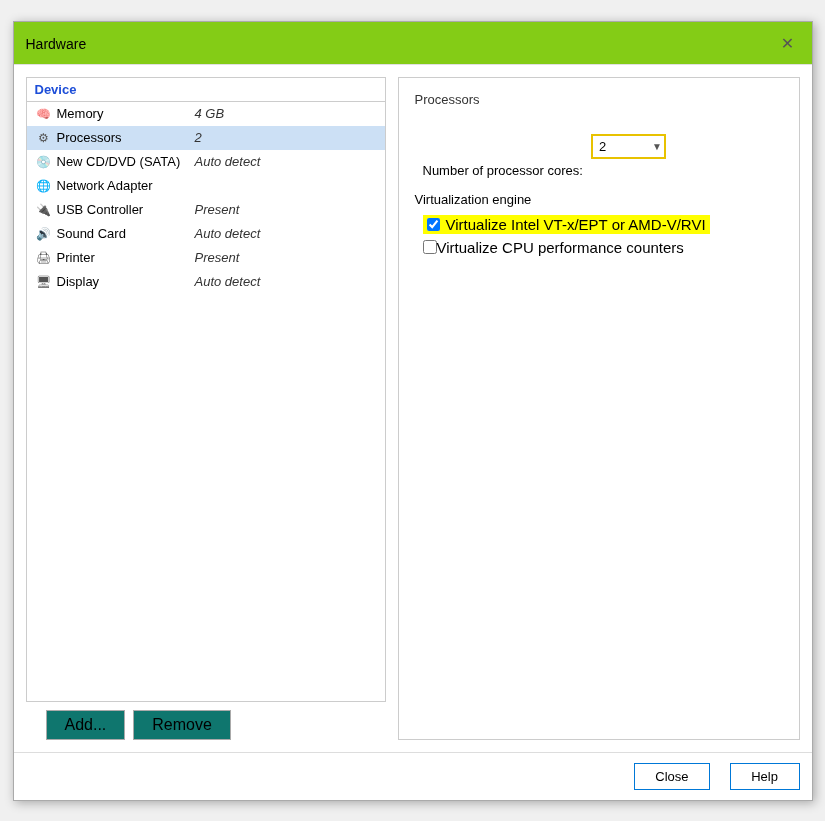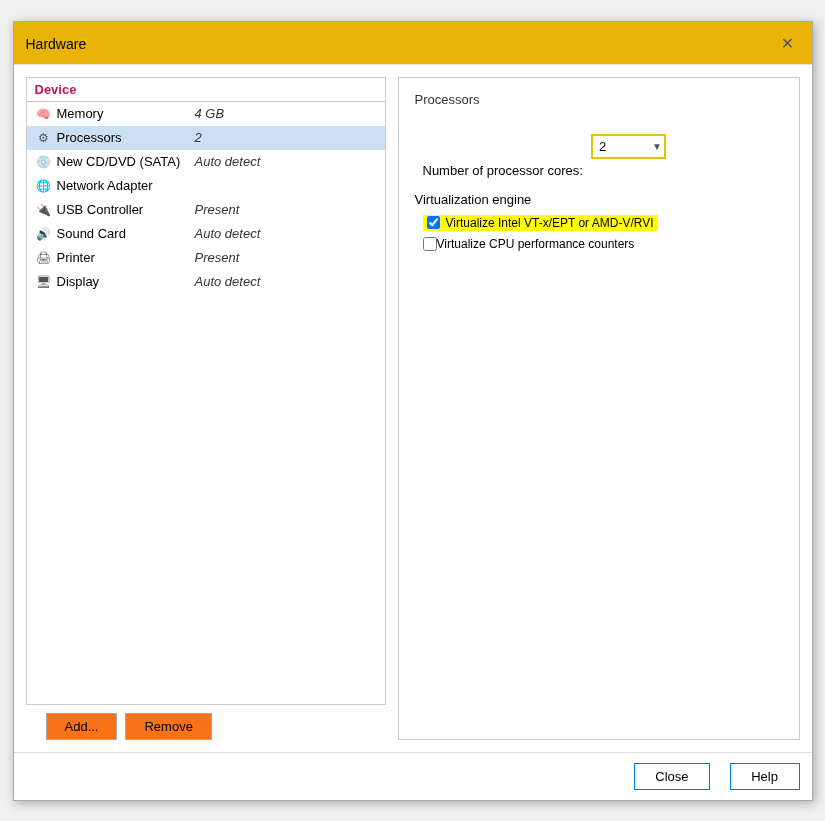--- a/index.html
+++ b/index.html
@@ -16,21 +16,21 @@
     .dialog {
       background: #fff;
       border: 1px solid #aaa;
       box-shadow: 2px 2px 10px rgba(0,0,0,0.3);
       width: 800px;
       min-height: 780px;
       display: flex;
       flex-direction: column;
     }
     .title-bar {
-      background: #eab308;
+      background: #84cc16;
       border-bottom: 1px solid #e0e0e0;
       padding: 10px 12px 8px 12px;
       display: flex;
       justify-content: space-between;
       align-items: center;
     }
     .title-bar-title {
       font-size: 14px;
       font-weight: 400;
       color: #000;
@@ -62,21 +62,21 @@
       border: 1px solid #ccc;
       flex: 1;
       overflow: hidden;
     }
     .device-table-header {
       display: flex;
       background: #fff;
       padding: 4px 8px;
       border-bottom: 1px solid #ccc;
     }
-    .col-device { width: 160px; font-weight: 600; color: #be185d; }
+    .col-device { width: 160px; font-weight: 600; color: #1d4ed8; }
     .col-summary { flex: 1; font-weight: 600; color: #333; }
     .device-row {
       display: flex;
       align-items: center;
       padding: 3px 8px;
       cursor: pointer;
     }
     .device-row.selected { background: #cce0f5; }
     .device-icon {
       width: 18px;
@@ -94,23 +94,23 @@
     .btn-row {
       display: flex;
       gap: 8px;
       margin-top: 8px;
       justify-content: flex-start;
       padding-left: 20px;
     }
     .btn {
       padding: 5px 18px;
       border: 1px solid #aaa;
-      background: #f97316;
-      cursor: pointer;
-      font-size: 13px;
+      background: #0f766e;
+      cursor: pointer;
+      font-size: 16px;
       min-width: 70px;
     }
     .right-panel {
       flex: 1;
       border: 1px solid #ccc;
       padding: 14px 16px;
       display: flex;
       flex-direction: column;
       gap: 14px;
     }
@@ -158,21 +158,21 @@
     .checkbox-row {
       display: flex;
       align-items: center;
       margin: 5px 0 5px 8px;
     }
     .checkbox-row input[type=checkbox] {
       width: 14px;
       height: 14px;
       cursor: pointer;
     }
-    .checkbox-label { font-size: 12px; }
+    .checkbox-label { font-size: 15px; }
     .highlighted-checkbox-row {
       background: #ffff00;
       display: inline-flex;
       align-items: center;
       gap: 6px;
       padding: 1px 4px;
     }
     .footer {
       border-top: 1px solid #ddd;
       padding: 10px 12px;

